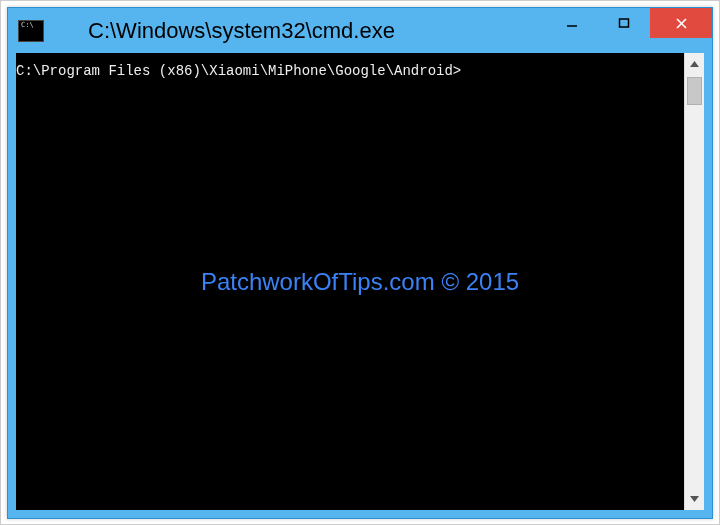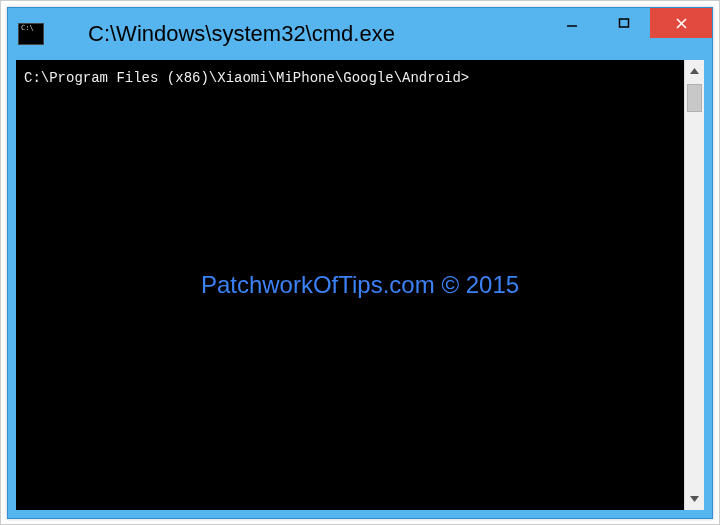--- a/index.html
+++ b/index.html
@@ -18,21 +18,21 @@
       top: 6px;
       width: 706px;
       height: 512px;
       background: #56b4ef;
       border: 1px solid #2b8fd0;
       box-shadow: 0 0 4px rgba(0,0,0,0.2);
       display: flex;
       flex-direction: column;
     }
     .titlebar {
-      height: 52px;
+      height: 45px;
       display: flex;
       align-items: center;
       position: relative;
       flex-shrink: 0;
     }
     .app-icon {
       width: 26px;
       height: 22px;
       margin-left: 10px;
       background: #000;
@@ -87,21 +87,21 @@
       display: flex;
       position: relative;
       min-height: 0;
     }
     .console {
       flex: 1;
       background: #000;
       color: #eee;
       font-family: Consolas, "Courier New", monospace;
       font-size: 14px;
-      padding: 10px 8px;
+      padding: 10px 0;
       white-space: pre;
       overflow: hidden;
       position: relative;
     }
     .scrollbar {
       width: 20px;
       background: #f0f0f0;
       border-left: 1px solid #ddd;
       display: flex;
       flex-direction: column;

